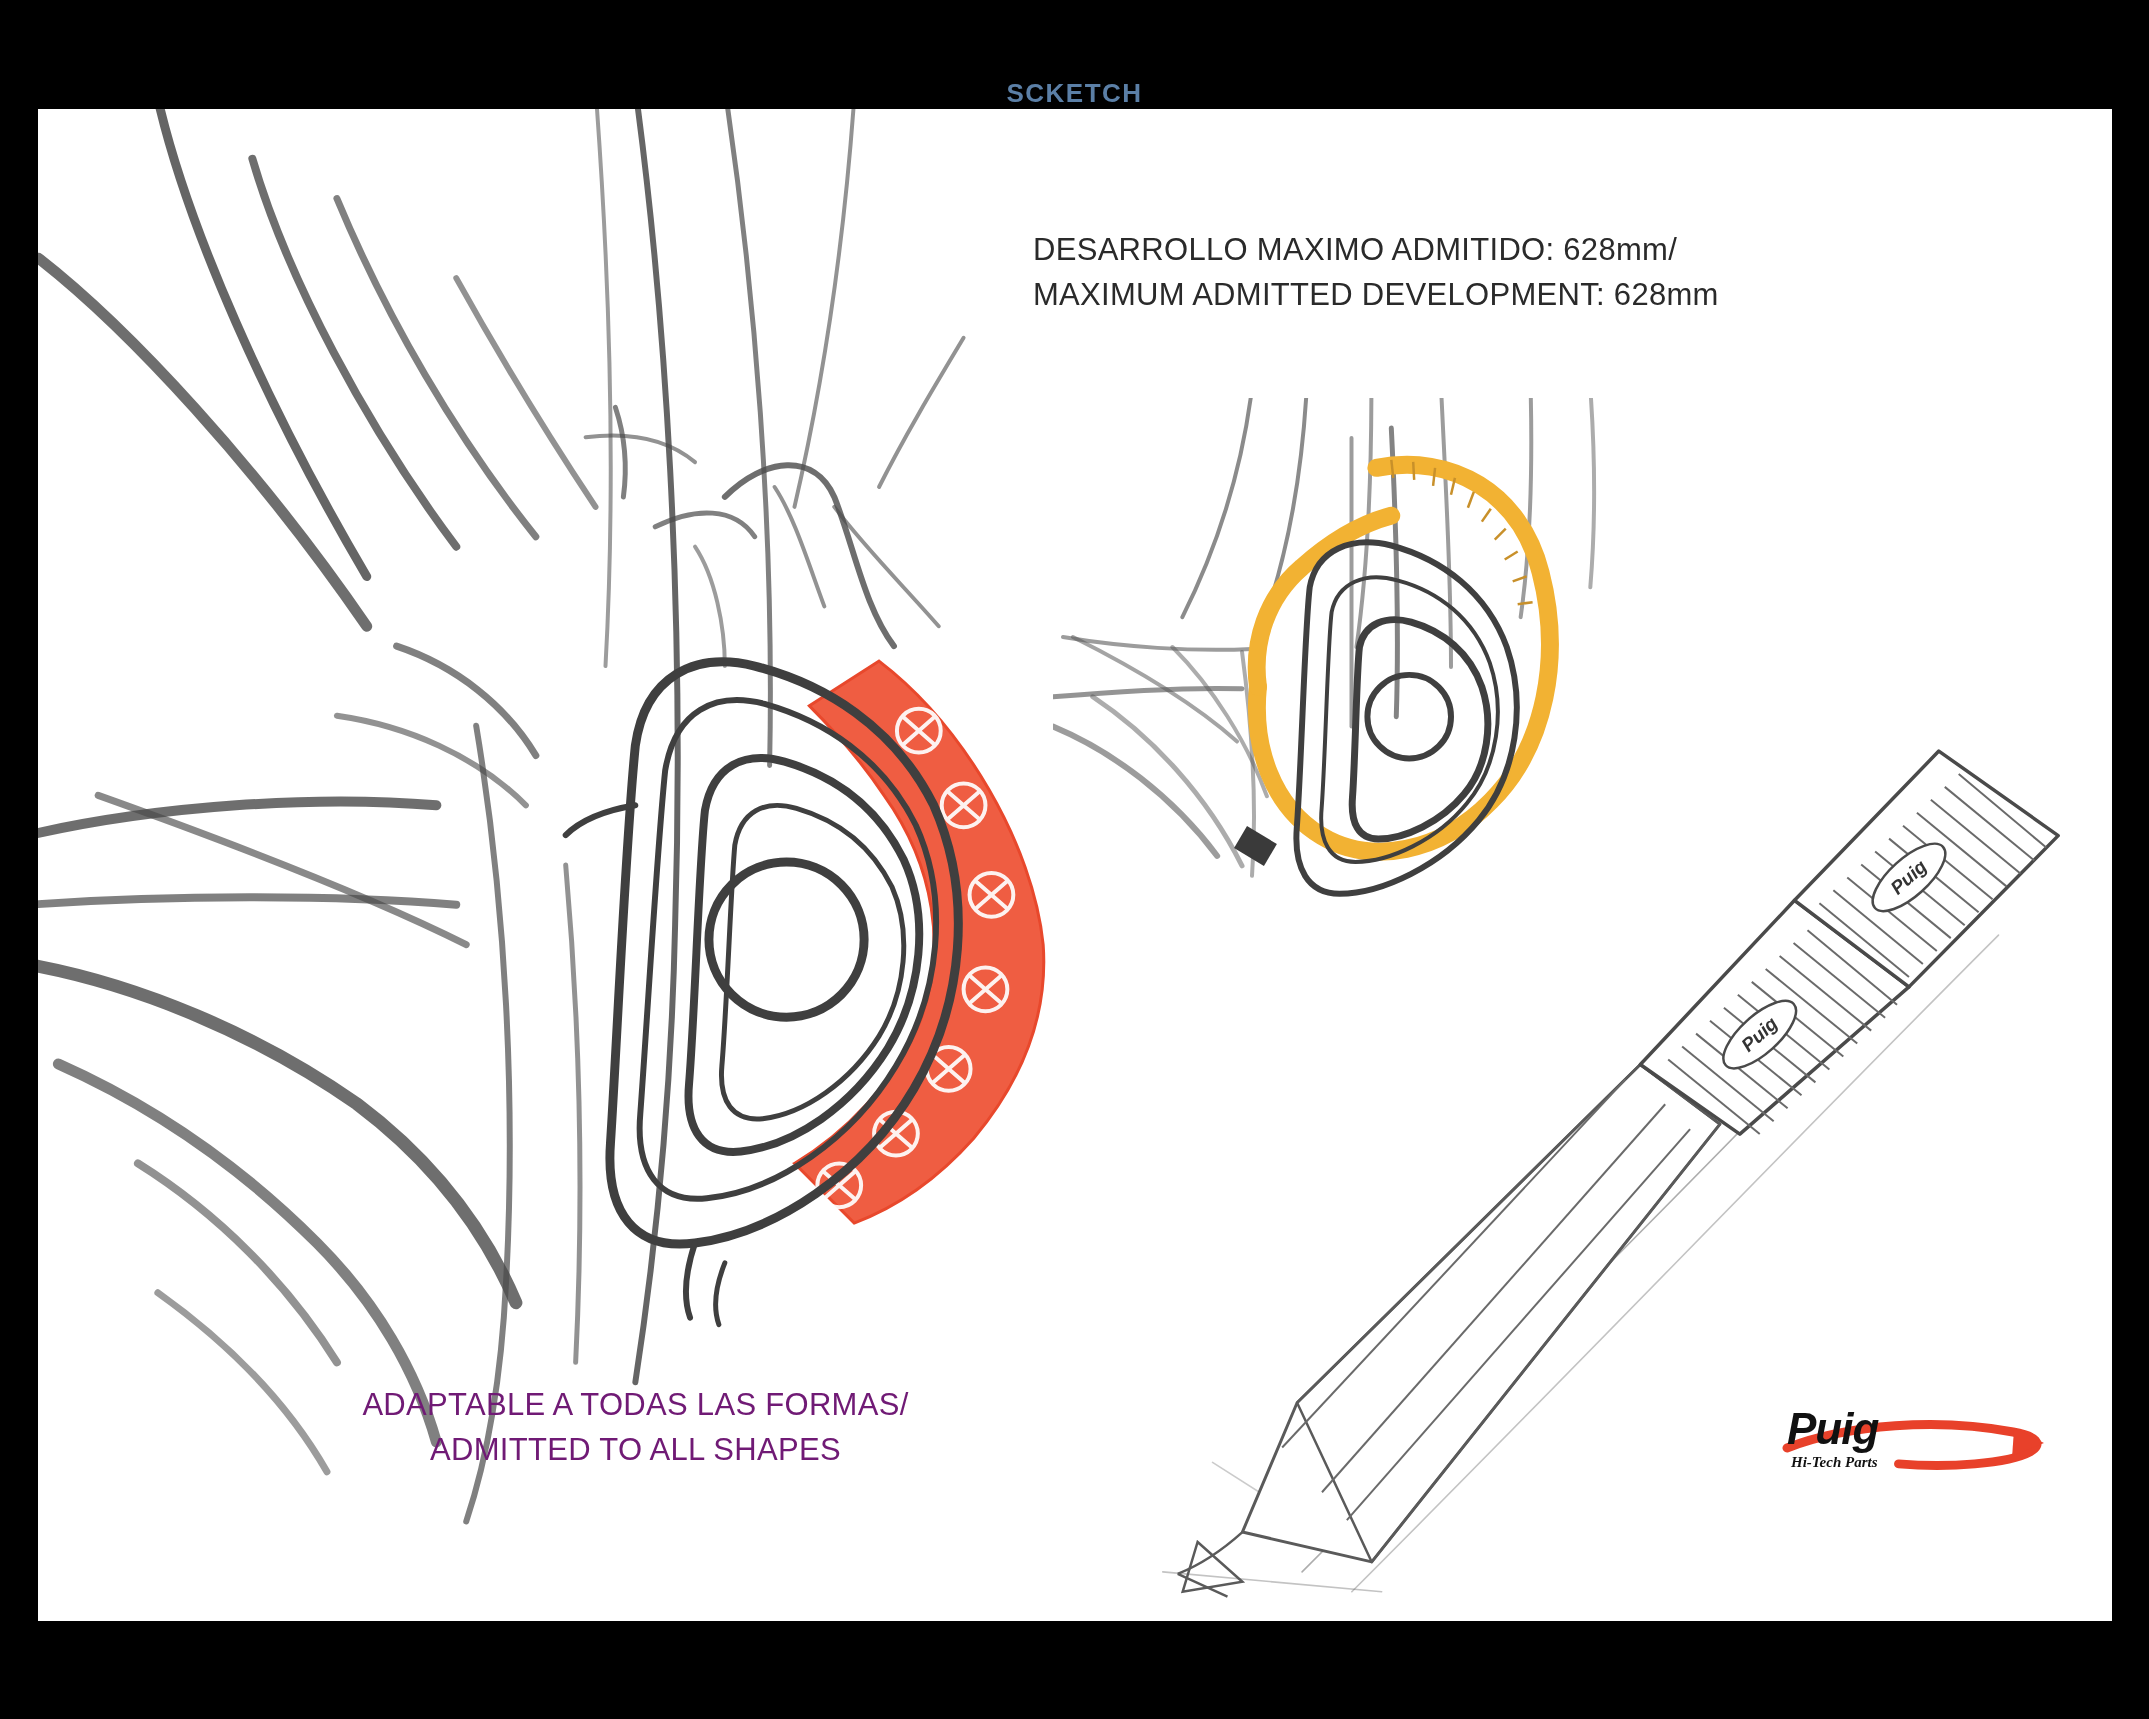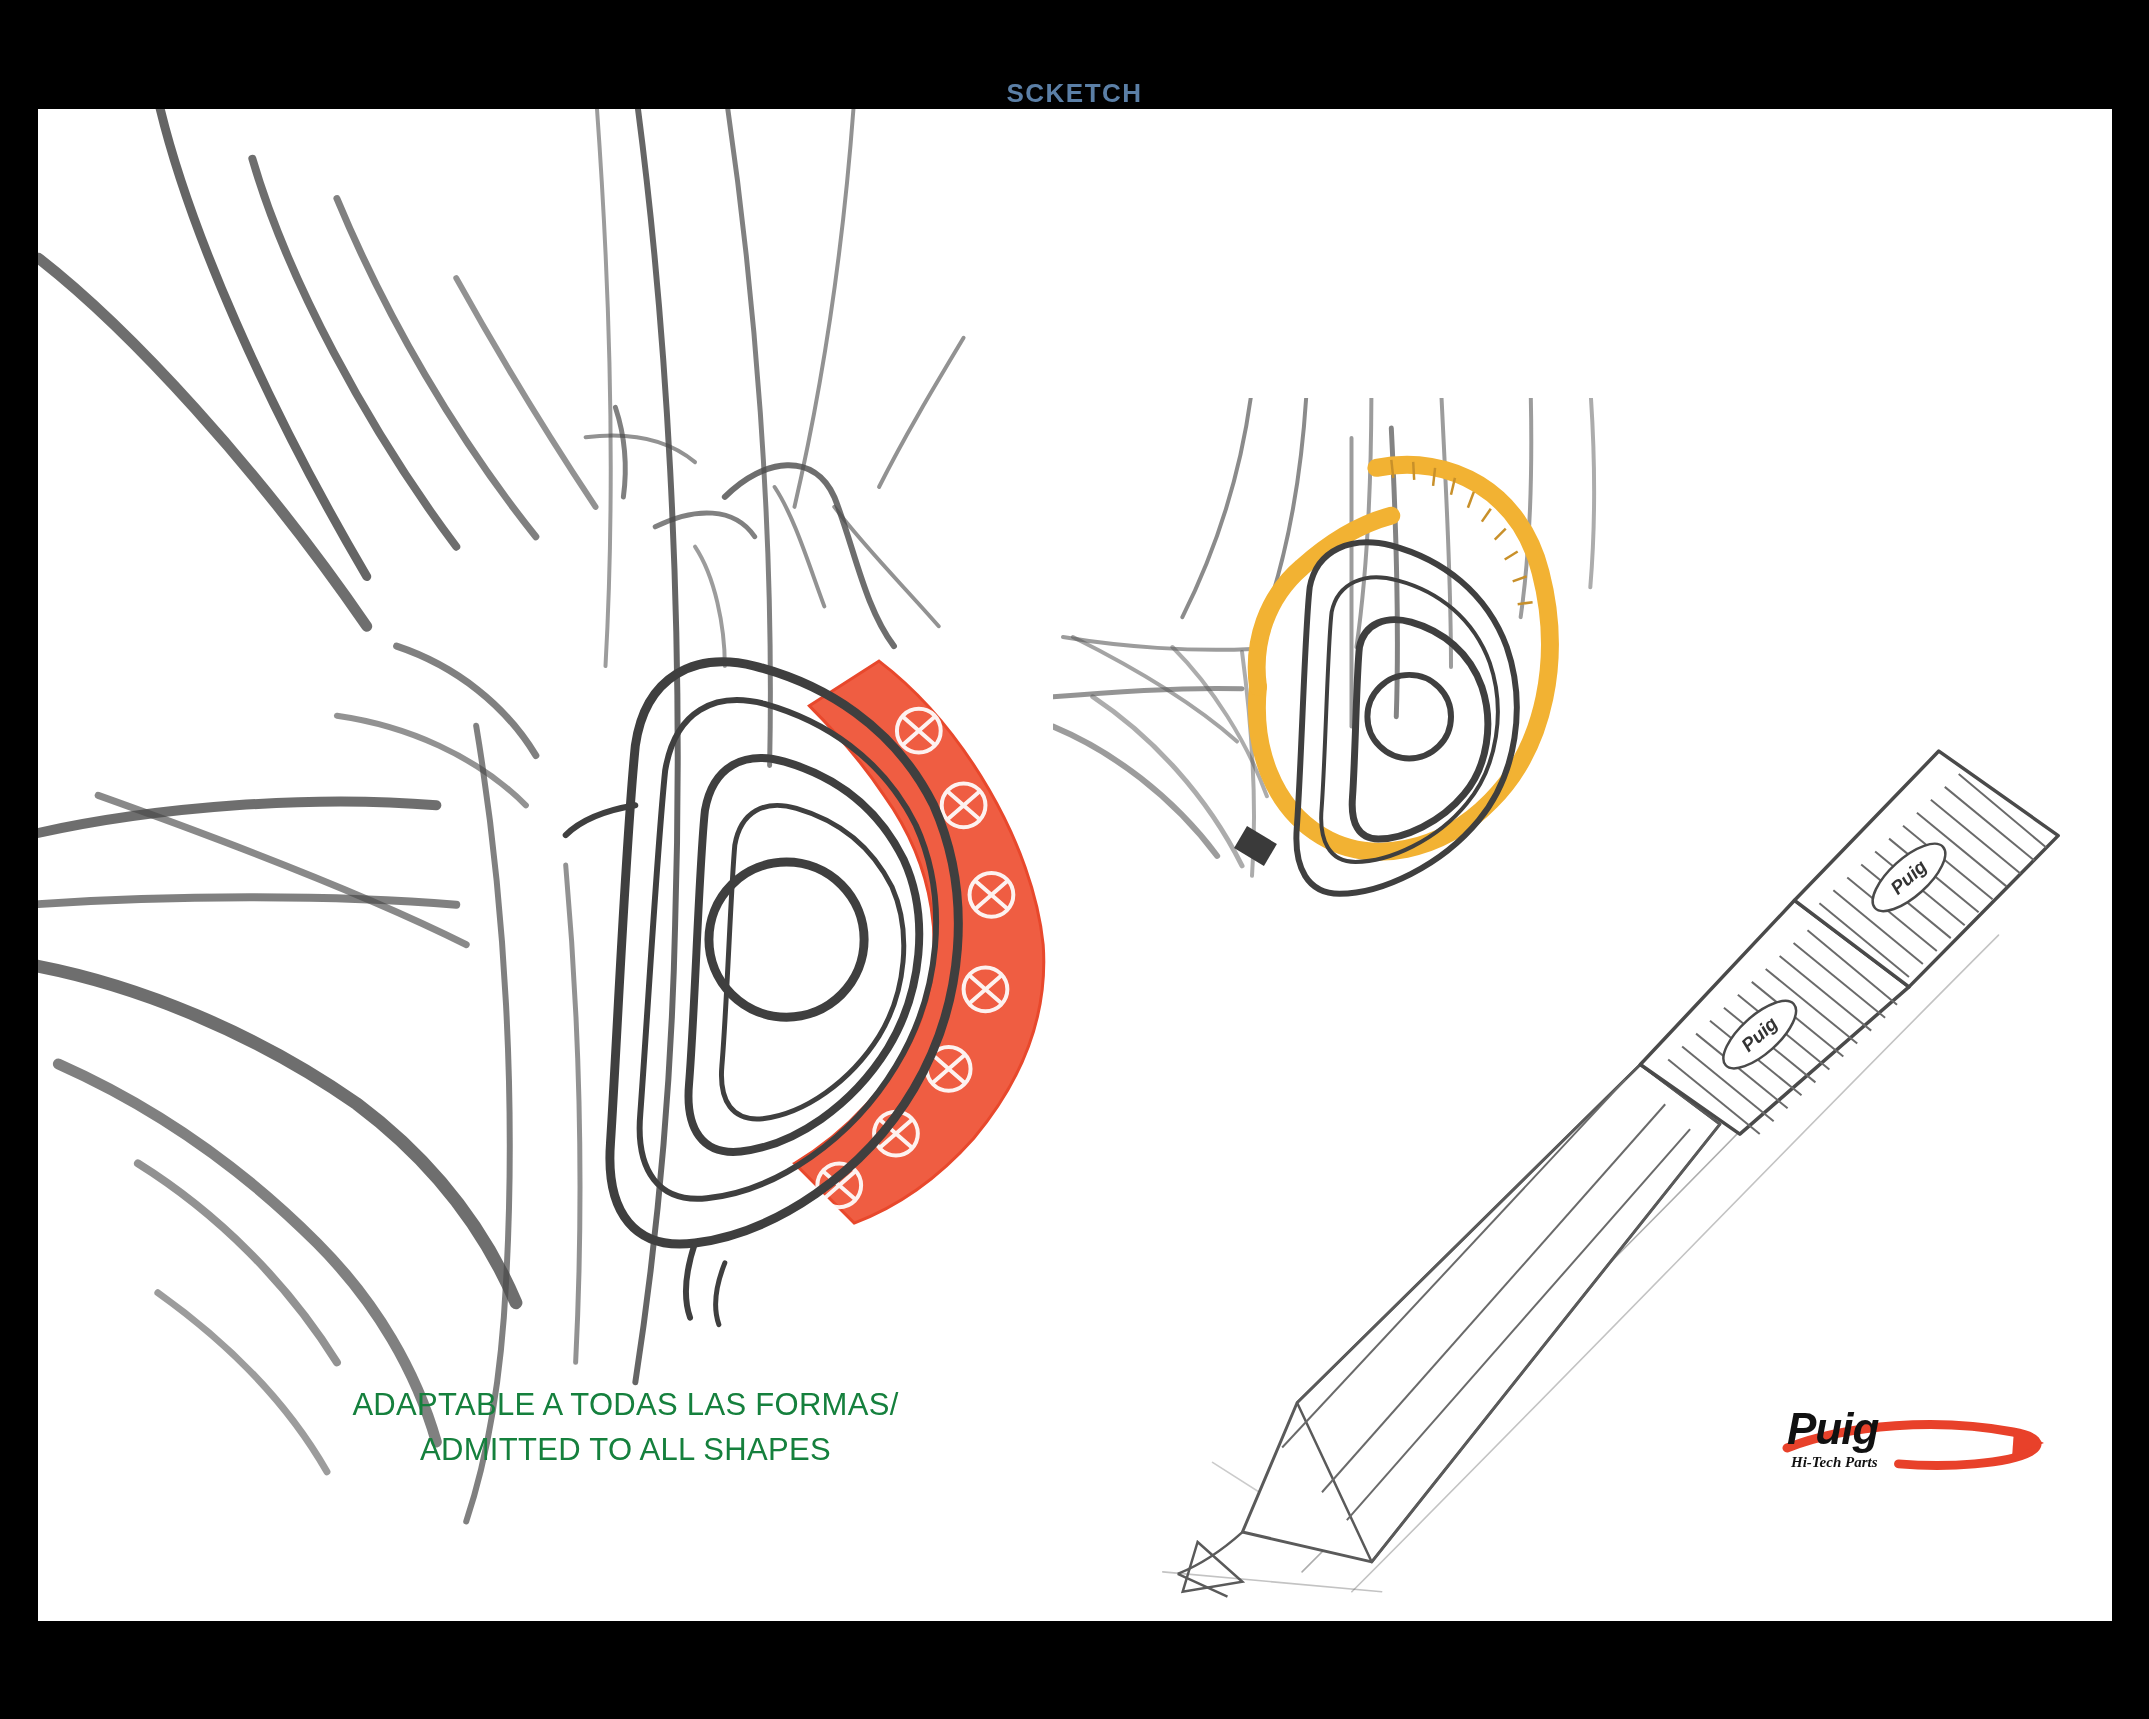--- a/index.html
+++ b/index.html
@@ -63,26 +63,26 @@
     top: 119px;
     font-size: 31px;
     color: #2a2a2a;
     line-height: 1.45;
     letter-spacing: 0.3px;
     white-space: nowrap;
     font-family: "Liberation Sans", sans-serif;
   }
   .adapt-text {
     position: absolute;
-    left: 239px;
+    left: 249px;
     top: 1274px;
     width: 697px;
     text-align: center;
     font-size: 31px;
-    color: #15803d;
+    color: #701a75;
     line-height: 1.45;
     letter-spacing: 0.3px;
     font-family: "Liberation Sans", sans-serif;
   }
   
   .logo {
     position: absolute;
     left: 1741px;
     top: 1289px;
     width: 269px;
@@ -325,20 +325,24 @@
         <text x="790" y="178" transform="rotate(-42 790 172)" text-anchor="middle" font-family="Liberation Sans, sans-serif" font-size="19" font-style="italic" font-weight="bold" fill="#333">Puig</text>
       </g>
 
       <g fill="none" stroke="#5a5a5a" stroke-width="2.5">
         <path d="M120 830 C 100 848, 80 862, 55 872"></path>
         <path d="M75 840 L120 880 L60 890 Z"></path>
         <path d="M55 872 L105 895"></path>
       </g>
     </svg>
 
+    <div class="dev-text">
+      <div>DESARROLLO MAXIMO ADMITIDO: 628mm/</div>
+      <div>MAXIMUM ADMITTED DEVELOPMENT: 628mm</div>
+    </div>
 
     <div class="adapt-text">
       <div>ADAPTABLE A TODAS LAS FORMAS/</div>
       <div>ADMITTED TO ALL SHAPES</div>
     </div>
 
     <div class="logo">
       <svg class="logo-swoosh" viewBox="0 0 270 78">
         <path d="M8 50 C 70 26, 160 20, 235 34 C 258 38, 266 46, 252 54 C 230 66, 170 70, 120 66" fill="none" stroke="#e8412a" stroke-width="9" stroke-linecap="round"></path>
         <path d="M236 30 L266 45 L234 58 Z" fill="#e8412a"></path>

